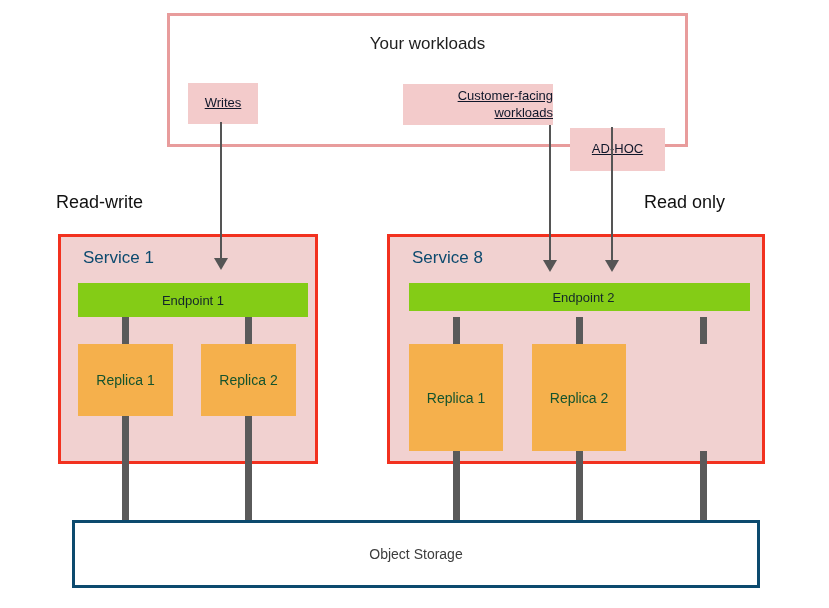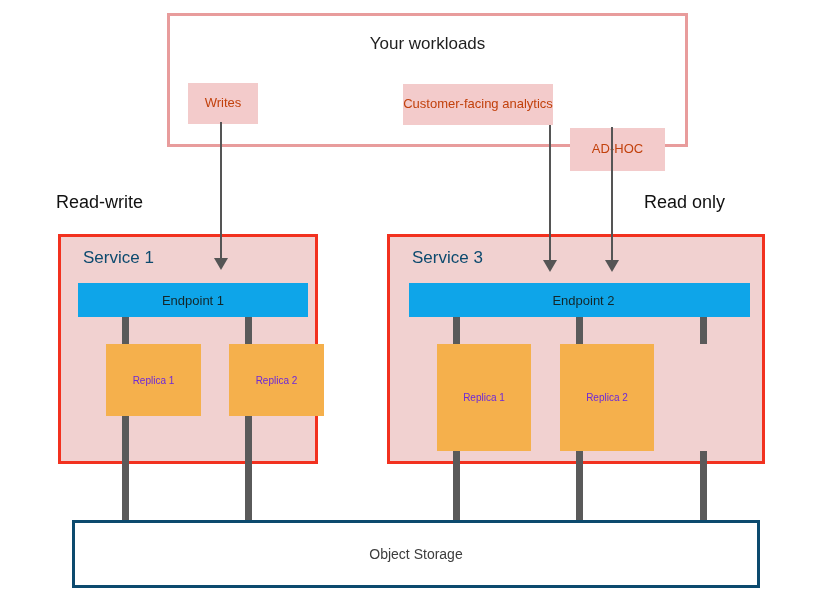--- a/index.html
+++ b/index.html
@@ -19,25 +19,26 @@
     background: #ffffff;
     border: 3px solid #e89c9c;
   }
   .workloads-title {
     left: 167px; top: 34px; width: 521px;
     text-align: center;
     font-size: 17px; color: #1f1f1f;
   }
   .chip {
     background: #f3cbcb;
-    color: #c2410c;
+    color: #0f172a;
     font-size: 13px;
     line-height: 1.25;
     display: flex; align-items: center; justify-content: center;
     text-align: right;
+    text-decoration: underline;
   }
   .chip-writes    { left: 188px; top: 83px; width: 70px;  height: 41px; }
   .chip-analytics { left: 403px; top: 84px; width: 150px; height: 41px; }
   .chip-adhoc     { left: 570px; top: 84px; width: 95px;  height: 43px; margin-top: 44px; }
 
   
   .side-label { font-size: 18px; color: #111111; }
   .label-read-write { left: 30px;  top: 192px; margin-left: 26px; }
   .label-read-only  { left: 644px; top: 192px; }
 
@@ -47,34 +48,34 @@
     border: 3px solid #f2311f;
   }
   .service-1 { left: 58px;  top: 234px; width: 260px; height: 230px; }
   .service-2 { left: 387px; top: 234px; width: 378px; height: 230px; }
   .service-name { font-size: 17px; color: #0c4a6e; }
   .service-1-name { left: 83px;  top: 248px; }
   .service-2-name { left: 412px; top: 248px; }
 
   
   .endpoint {
-    background: #0ea5e9;
+    background: #84cc16;
     color: #13272a;
     font-size: 13px;
     display: flex; align-items: center; justify-content: center;
   }
   .endpoint-1 { left: 78px;  top: 283px; width: 230px; height: 34px; }
-  .endpoint-2 { left: 409px; top: 283px; width: 341px; height: 34px; padding-left: 8px; }
+  .endpoint-2 { left: 409px; top: 283px; width: 341px; height: 28px; padding-left: 8px; }
 
   
   .replica {
     background: #f5b04c;
-    color: #6d28d9;
-    font-size: 10px;
-    display: flex; align-items: center; justify-content: center; margin-left: 28px;
+    color: #14532d;
+    font-size: 14px;
+    display: flex; align-items: center; justify-content: center;
   }
   .s1-r1 { left: 78px;  top: 344px; width: 95px; height: 72px; }
   .s1-r2 { left: 201px; top: 344px; width: 95px; height: 72px; }
   .s2-r1 { left: 409px; top: 344px; width: 94px; height: 107px; }
   .s2-r2 { left: 532px; top: 344px; width: 94px; height: 107px; }
   .s2-r3 { left: 654px; top: 344px; width: 94px; height: 107px; }
 
   
   .connector { width: 7px; background: #5a5a5a; }
   .c-s1r1-top { left: 122px; top: 317px; height: 27px; }
@@ -114,34 +115,34 @@
   }
 </style>
 </head>
 <body>
 
 <div class="canvas">
 
   <div class="abs workloads-box"></div>
   <div class="abs workloads-title">Your workloads</div>
   <div class="abs chip chip-writes">Writes</div>
-  <div class="abs chip chip-analytics">Customer-facing analytics</div>
+  <div class="abs chip chip-analytics">Customer-facing workloads</div>
   <div class="abs chip chip-adhoc">AD-HOC</div>
 
   <div class="abs side-label label-read-write">Read-write</div>
   <div class="abs side-label label-read-only">Read only</div>
 
   <div class="abs service service-1"></div>
   <div class="abs service-name service-1-name">Service 1</div>
   <div class="abs endpoint endpoint-1">Endpoint 1</div>
   <div class="abs replica s1-r1">Replica 1</div>
   <div class="abs replica s1-r2">Replica 2</div>
 
   <div class="abs service service-2"></div>
-  <div class="abs service-name service-2-name">Service 3</div>
+  <div class="abs service-name service-2-name">Service 8</div>
   <div class="abs endpoint endpoint-2">Endpoint 2</div>
   <div class="abs replica s2-r1">Replica 1</div>
   <div class="abs replica s2-r2">Replica 2</div>
 
   <div class="abs connector c-s1r1-top"></div>
   <div class="abs connector c-s1r2-top"></div>
   <div class="abs connector c-s2r1-top"></div>
   <div class="abs connector c-s2r2-top"></div>
   <div class="abs connector c-s2r3-top"></div>
 

